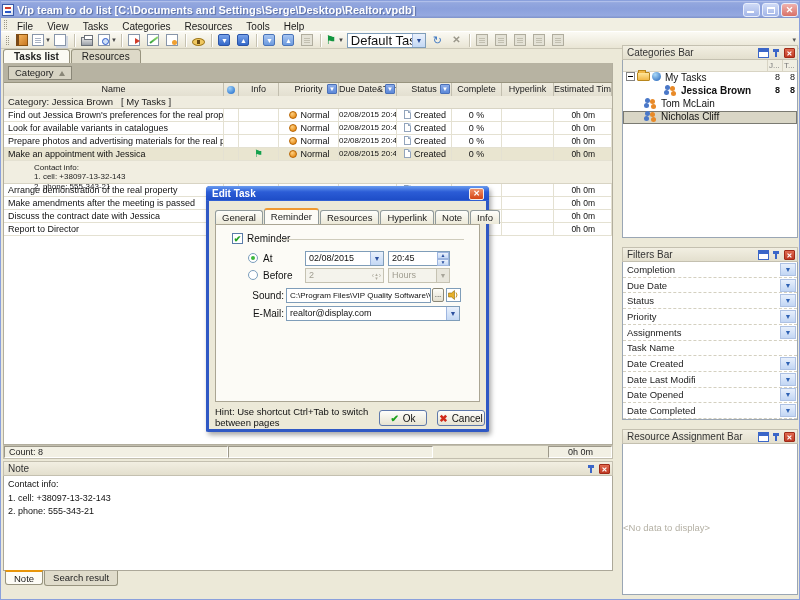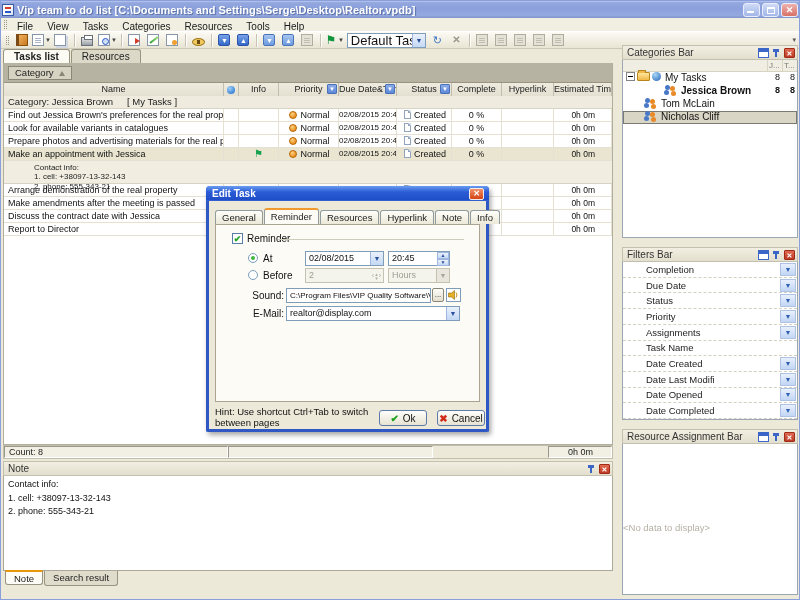--- a/index.html
+++ b/index.html
@@ -74,21 +74,21 @@
     font-size:9.5px;line-height:12px;padding:0 6px;color:#222;display:flex;align-items:center;gap:5px;}
   .sort-tri{width:0;height:0;border-left:3px solid transparent;border-right:3px solid transparent;border-bottom:5px solid #8a8778;}
   .thead{position:absolute;left:0;top:20px;width:100%;height:29px;display:flex;}
   .th{background:linear-gradient(180deg,#efecdf,#dcd8c8 75%,#cfcbba);border-right:1px solid #c2beae;border-bottom:1px solid #aca899;
     font-size:9px;color:#222;text-align:center;line-height:12px;position:relative;white-space:nowrap;overflow:hidden;flex:0 0 auto;}
   .th .farrow{position:absolute;right:1px;top:1px;width:10px;height:10px;background:linear-gradient(180deg,#8cacea,#5c88d8);
     border:1px solid #4a70b8;border-radius:1px;color:#fff;font-size:6px;line-height:8px;text-align:center;}
   .info-dot{display:inline-block;width:8px;height:8px;border-radius:50%;background:radial-gradient(circle at 35% 30%,#9cd0f8,#1a66c8);vertical-align:middle;}
   .tbody{position:absolute;left:0;top:33px;width:100%;}
   .group-row{height:13px;background:#efecdf;border-bottom:1px solid #d8d4c4;font-size:9.5px;line-height:12px;color:#222;padding-left:4px;white-space:nowrap;}
-  .group-row b{font-weight:normal;margin-left:14px;}
+  .group-row b{font-weight:normal;margin-left:8px;}
   .trow{display:flex;height:13px;background:#fff;}
   .trow.sel{background:#e9e5d0;}
   .c{border-right:1px solid #e4e1d2;border-bottom:1px solid #e4e1d2;font-size:9px;line-height:12px;color:#111;
     white-space:nowrap;overflow:hidden;flex:0 0 auto;}
   .c.name{text-align:left;padding-left:4px;}
   .c.center{text-align:center;}
   .c.due{font-size:8px;text-align:center;}
   .c.est{text-align:right;padding-right:16px;font-size:8.5px;}
   .prio-ball{display:inline-block;width:8px;height:8px;border-radius:50%;background:radial-gradient(circle at 35% 30%,#ffd080,#e07c00);
     border:1px solid #b86400;vertical-align:-1px;margin:0 3px 0 2px;}
@@ -136,21 +136,21 @@
   .folder{width:13px;height:9px;background:linear-gradient(180deg,#ffe69a,#f0b848);border:1px solid #b8861c;border-radius:1px;position:relative;margin-right:2px;flex:0 0 auto;}
   .folder::before{content:"";position:absolute;left:0;top:-3px;width:6px;height:2px;background:#f0b848;border:1px solid #b8861c;border-bottom:none;}
   .mytasks-ico{width:9px;height:9px;border-radius:50%;background:radial-gradient(circle at 35% 30%,#a8d8f8,#2060b8);margin-right:2px;flex:0 0 auto;}
   .persons{width:13px;height:10px;position:relative;margin:0 2px 0 0;flex:0 0 auto;}
   .persons::before{content:"";position:absolute;left:1px;top:0;width:5px;height:5px;border-radius:50%;background:#4a78c8;box-shadow:-1px 5px 0 0 #4a78c8;}
   .persons::after{content:"";position:absolute;left:6px;top:1px;width:5px;height:5px;border-radius:50%;background:#e88a28;box-shadow:1px 5px 0 0 #e88a28;}
   .child-indent{width:14px;flex:0 0 auto;border-left:1px dotted #b8b4a4;margin-left:7px;}
 
   .filter-rows{display:flex;flex-direction:column;height:100%;}
   .filter-row{flex:1;display:flex;align-items:center;border-bottom:1px dashed #d4d0c0;}
-  .filter-row .flabel{flex:1;font-size:9.5px;color:#222;padding-left:23px;white-space:nowrap;overflow:hidden;}
+  .filter-row .flabel{flex:1;font-size:9.5px;color:#222;padding-left:4px;white-space:nowrap;overflow:hidden;}
   .farrow-btn{width:16px;height:13px;margin-right:1px;background:linear-gradient(180deg,#e8f0fc,#c2d6f4);border:1px solid #aec2e4;
     color:#2f62b4;font-size:7px;line-height:11px;text-align:center;flex:0 0 auto;}
   .empty-msg{position:absolute;left:0;right:0;top:52%;font-size:9.5px;color:#b4b0a4;}
 
   
   .dialog{position:absolute;left:205px;top:185px;width:283px;height:246px;background:#ece9d8;
     border:3px solid #2f58c4;border-top:none;border-radius:4px 4px 2px 2px;box-shadow:2px 3px 5px rgba(0,0,0,.35);z-index:10;}
   .dlg-title{position:absolute;left:-3px;top:0;width:283px;height:15px;border-radius:4px 4px 0 0;
     background:linear-gradient(180deg,#6a9cf0 0%,#2b5cd6 40%,#1f4ec8 90%,#3a68d8 100%);
     color:#fff;font-size:10px;font-weight:bold;line-height:15px;padding-left:6px;}

